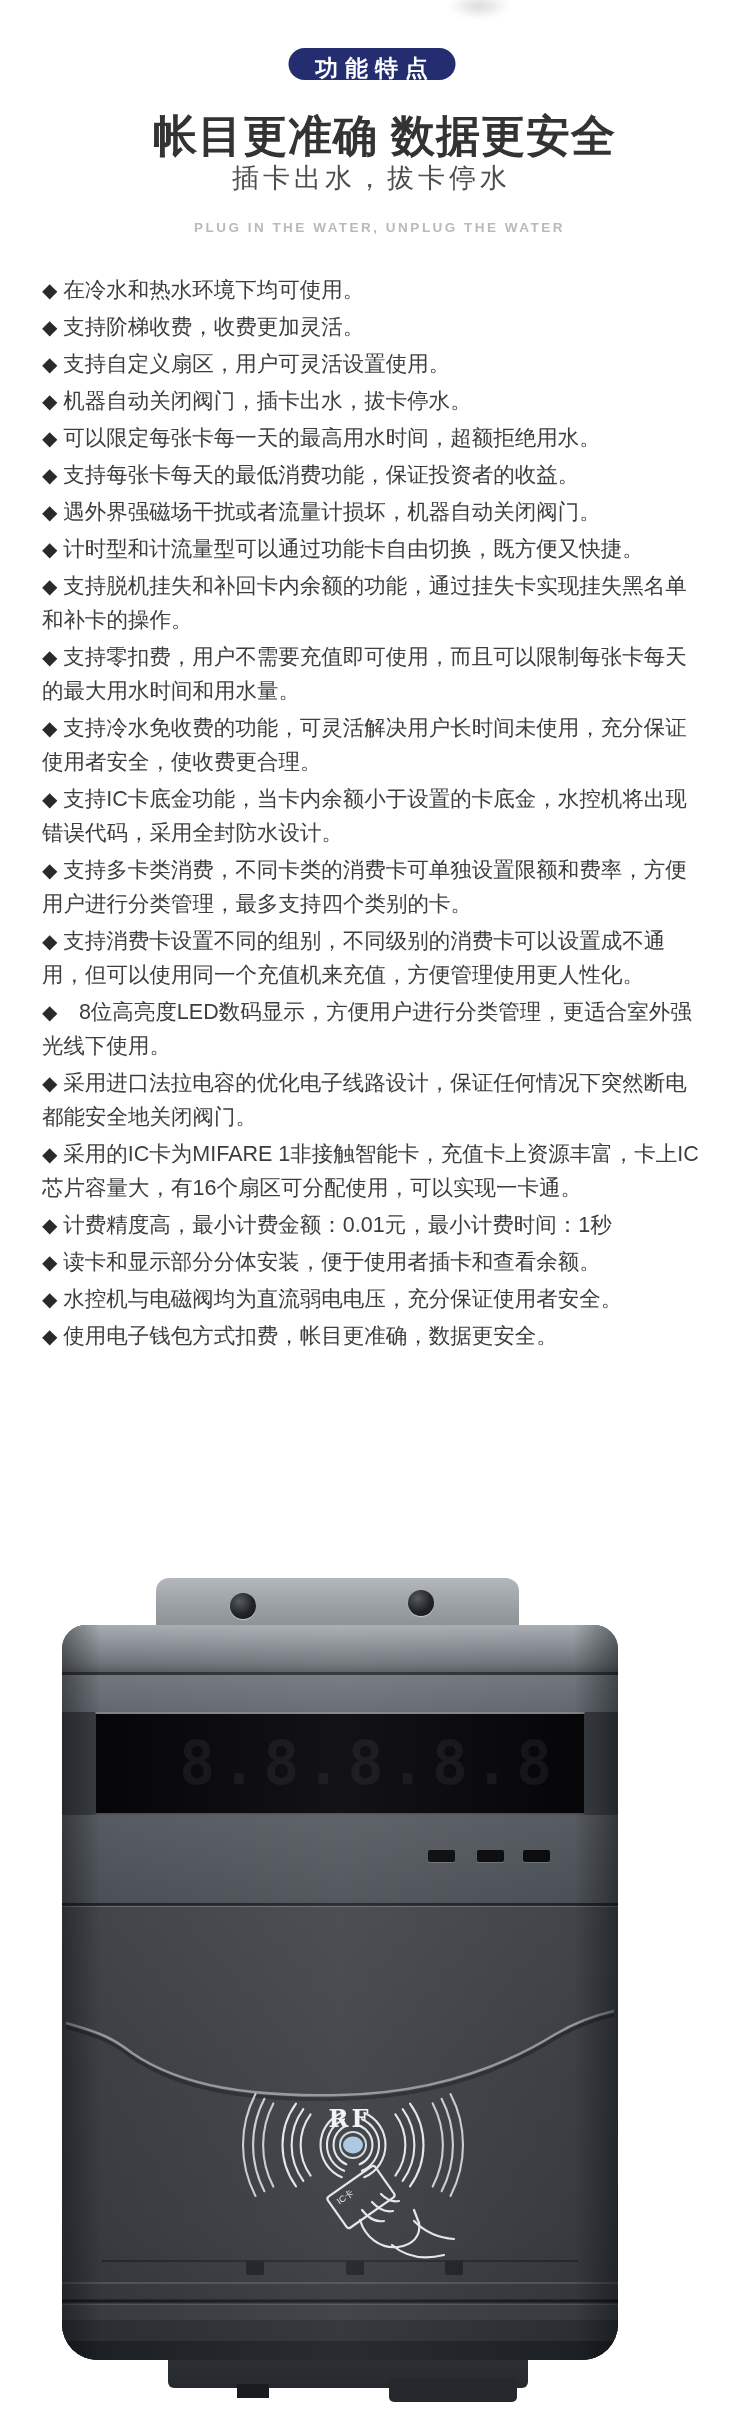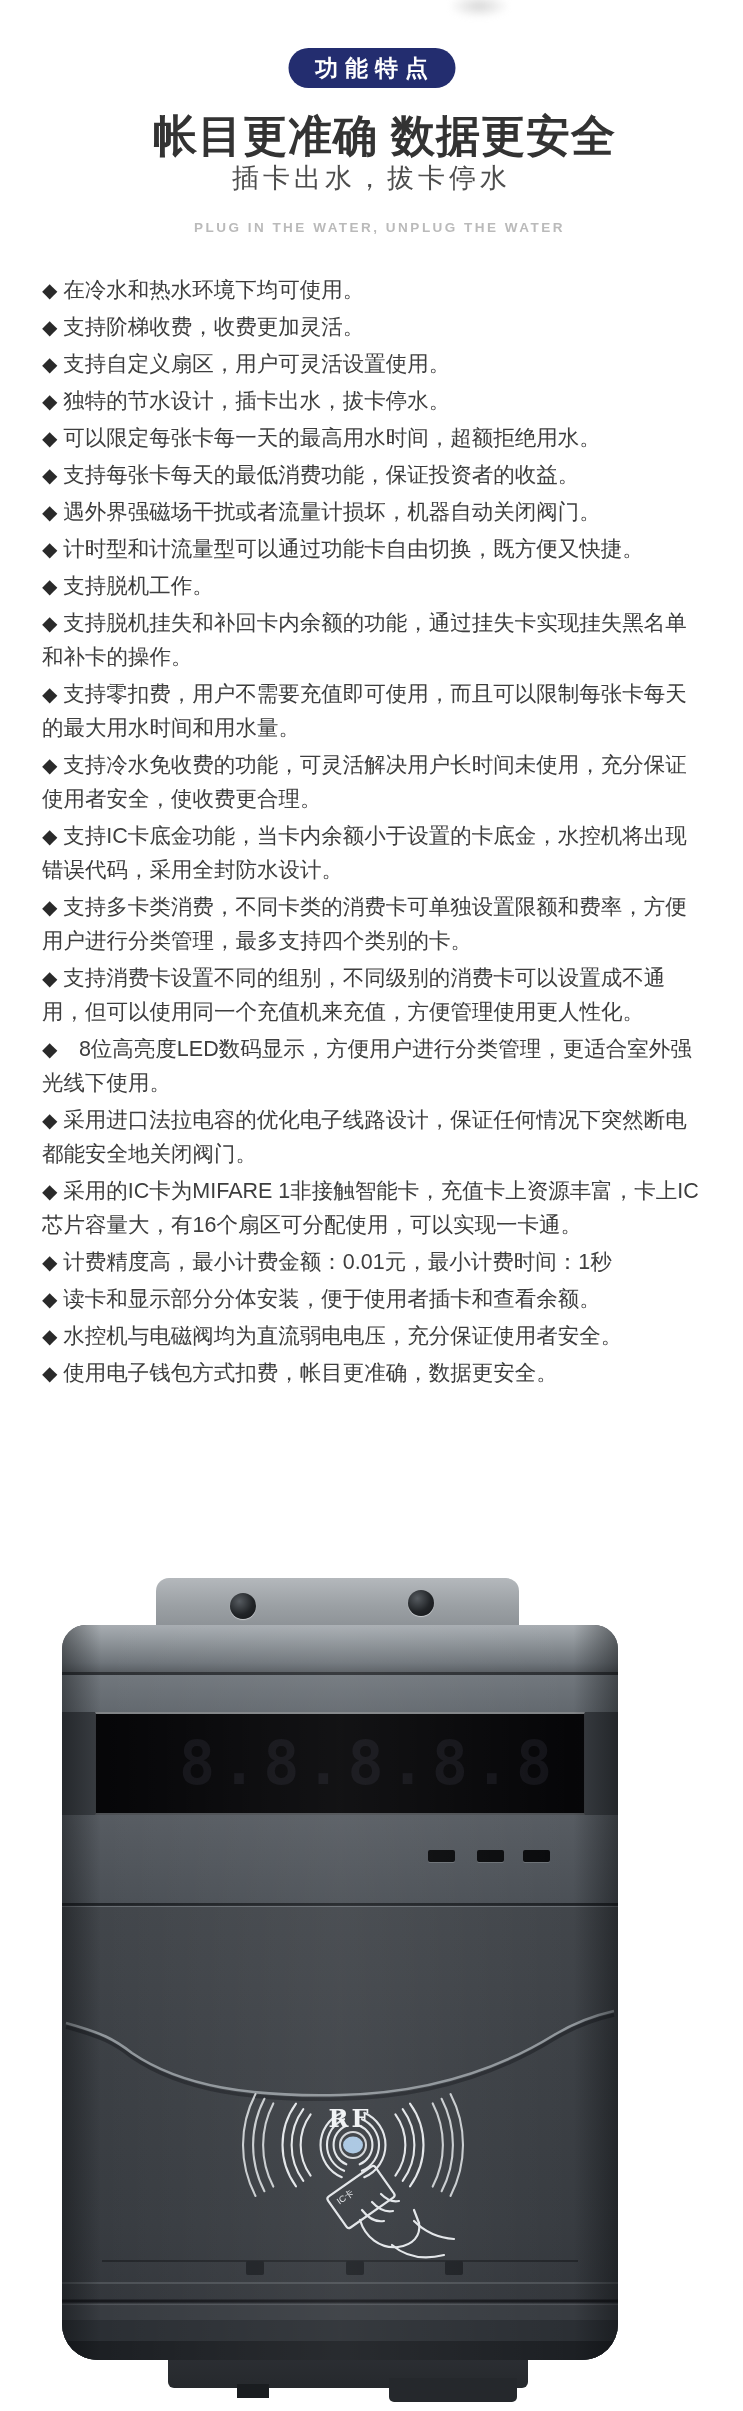--- a/index.html
+++ b/index.html
@@ -14,21 +14,21 @@
          font-family:"Liberation Sans","DejaVu Sans",sans-serif;}
 
   
   .smudge{position:absolute;border-radius:50%;
           background:radial-gradient(ellipse at center, rgba(175,175,175,.5), rgba(200,200,200,0) 70%);
           filter:blur(3px);}
   .smudge.top{left:448px;top:-6px;width:62px;height:24px;}
 
   
   .badge{position:absolute;top:48px;left:50%;transform:translateX(-50%);
-         height:40px;line-height:40px;border-radius:20px;background:var(--badge-bg);
+         height:32px;line-height:40px;border-radius:20px;background:var(--badge-bg);
          color:#fff;font-size:23px;font-weight:bold;letter-spacing:7px;
          padding:0 20px 0 27px;white-space:nowrap;}
 
   
   .h1{position:absolute;top:108px;left:13px;width:743px;text-align:center;
       font-size:44px;line-height:56px;font-weight:bold;color:var(--heading-text);letter-spacing:1px;}
   .h2{position:absolute;top:161px;left:0;width:743px;text-align:center;
       font-size:27px;line-height:34px;font-weight:400;color:var(--subtitle-text);letter-spacing:4px;}
   .h3{position:absolute;top:219px;left:0;width:743px;text-align:center;
       font-size:13.5px;line-height:18px;font-weight:600;color:var(--subtitle-en-text);letter-spacing:2.5px;padding-left:16px;}
@@ -100,26 +100,25 @@
   </div>
 
   <div class="h1">帐目更准确 数据更安全</div>
   <div class="h2">插卡出水，拔卡停水</div>
   <div class="h3">PLUG IN THE WATER, UNPLUG THE WATER</div>
 
   <div class="features">
       <p class="feat"><span class="dia">◆</span><span class="t"> 在冷水和热水环境下均可使用。</span></p>
       <p class="feat"><span class="dia">◆</span><span class="t"> 支持阶梯收费，收费更加灵活。</span></p>
       <p class="feat"><span class="dia">◆</span><span class="t"> 支持自定义扇区，用户可灵活设置使用。</span></p>
-      <p class="feat"><span class="dia">◆</span><span class="t"> 独特的节水设计，插卡出水，拔卡停水。</span></p>
+      <p class="feat"><span class="dia">◆</span><span class="t"> 机器自动关闭阀门，插卡出水，拔卡停水。</span></p>
       <p class="feat"><span class="dia">◆</span><span class="t"> 可以限定每张卡每一天的最高用水时间，超额拒绝用水。</span></p>
       <p class="feat"><span class="dia">◆</span><span class="t"> 支持每张卡每天的最低消费功能，保证投资者的收益。</span></p>
       <p class="feat"><span class="dia">◆</span><span class="t"> 遇外界强磁场干扰或者流量计损坏，机器自动关闭阀门。</span></p>
       <p class="feat"><span class="dia">◆</span><span class="t"> 计时型和计流量型可以通过功能卡自由切换，既方便又快捷。</span></p>
-      <p class="feat"><span class="dia">◆</span><span class="t"> 支持脱机工作。</span></p>
       <p class="feat"><span class="dia">◆</span><span class="t"> 支持脱机挂失和补回卡内余额的功能，通过挂失卡实现挂失黑名单和补卡的操作。</span></p>
       <p class="feat"><span class="dia">◆</span><span class="t"> 支持零扣费，用户不需要充值即可使用，而且可以限制每张卡每天的最大用水时间和用水量。</span></p>
       <p class="feat"><span class="dia">◆</span><span class="t"> 支持冷水免收费的功能，可灵活解决用户长时间未使用，充分保证使用者安全，使收费更合理。</span></p>
       <p class="feat"><span class="dia">◆</span><span class="t"> 支持IC卡底金功能，当卡内余额小于设置的卡底金，水控机将出现错误代码，采用全封防水设计。</span></p>
       <p class="feat"><span class="dia">◆</span><span class="t"> 支持多卡类消费，不同卡类的消费卡可单独设置限额和费率，方便用户进行分类管理，最多支持四个类别的卡。</span></p>
       <p class="feat"><span class="dia">◆</span><span class="t"> 支持消费卡设置不同的组别，不同级别的消费卡可以设置成不通用，但可以使用同一个充值机来充值，方便管理使用更人性化。</span></p>
       <p class="feat"><span class="dia">◆</span><span class="t">　8位高亮度LED数码显示，方便用户进行分类管理，更适合室外强光线下使用。</span></p>
       <p class="feat"><span class="dia">◆</span><span class="t"> 采用进口法拉电容的优化电子线路设计，保证任何情况下突然断电都能安全地关闭阀门。</span></p>
       <p class="feat"><span class="dia">◆</span><span class="t"> 采用的IC卡为MIFARE 1非接触智能卡，充值卡上资源丰富，卡上IC芯片容量大，有16个扇区可分配使用，可以实现一卡通。</span></p>
       <p class="feat"><span class="dia">◆</span><span class="t"> 计费精度高，最小计费金额：0.01元，最小计费时间：1秒</span></p>

